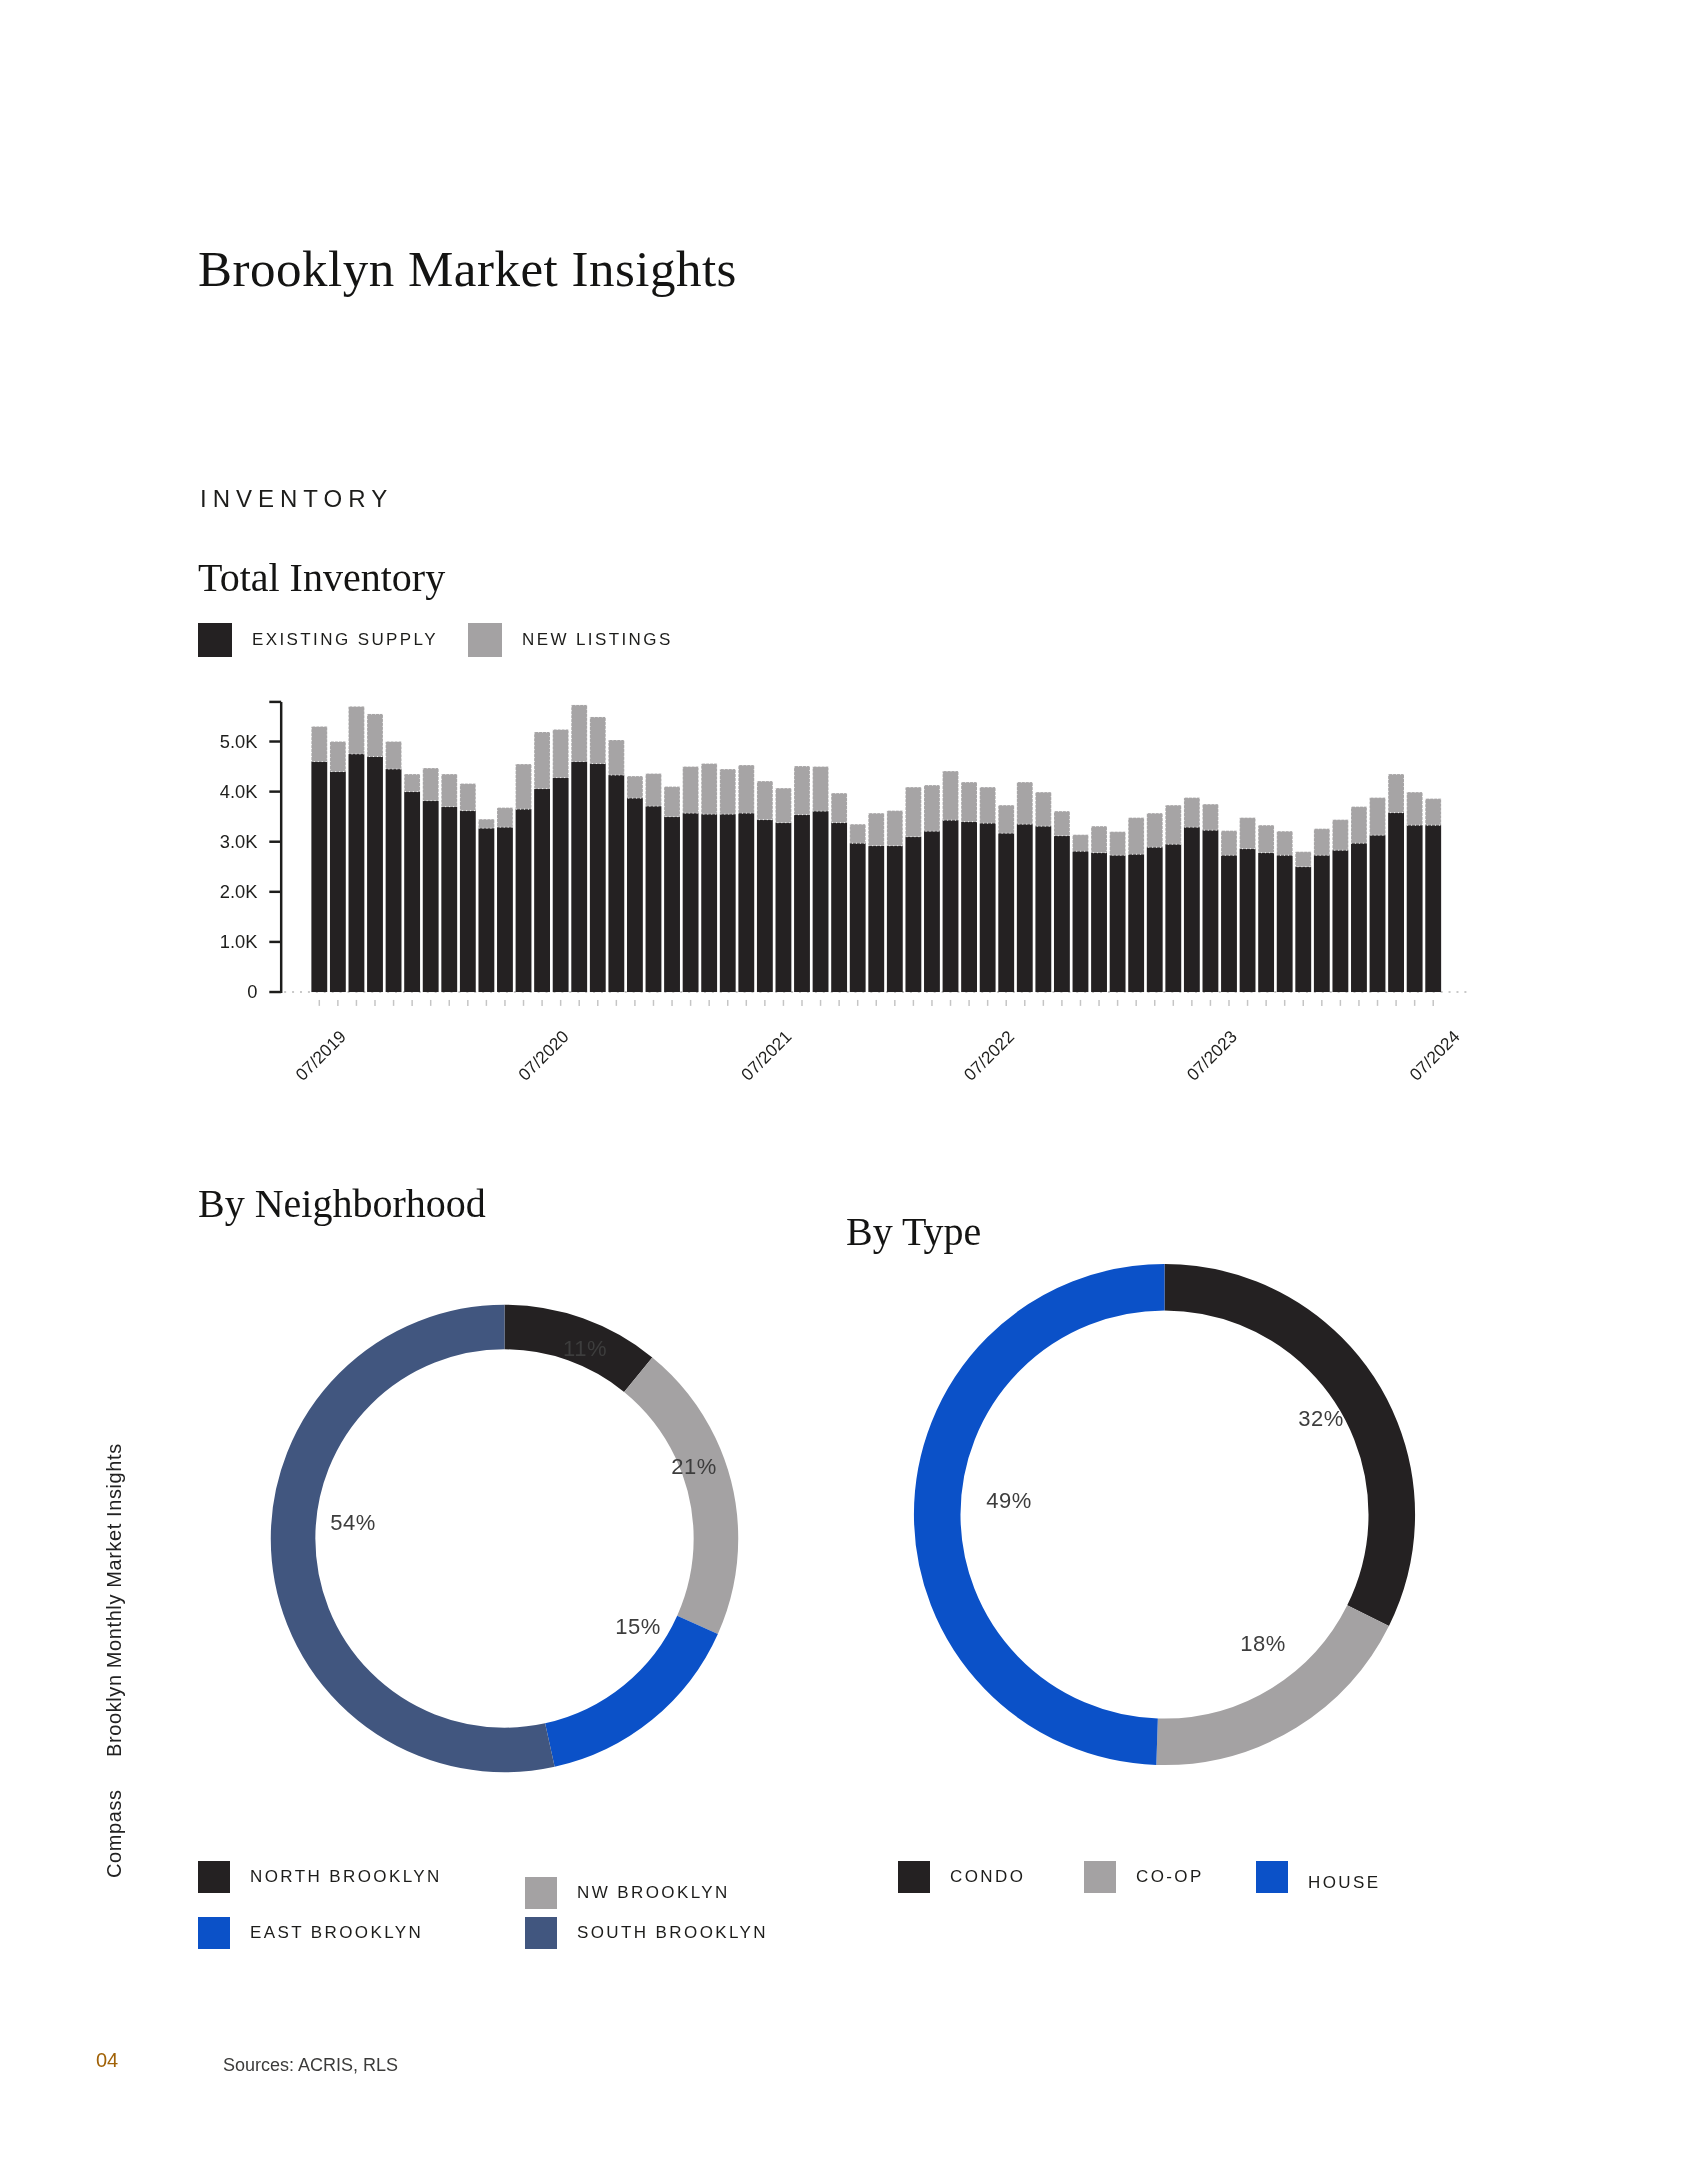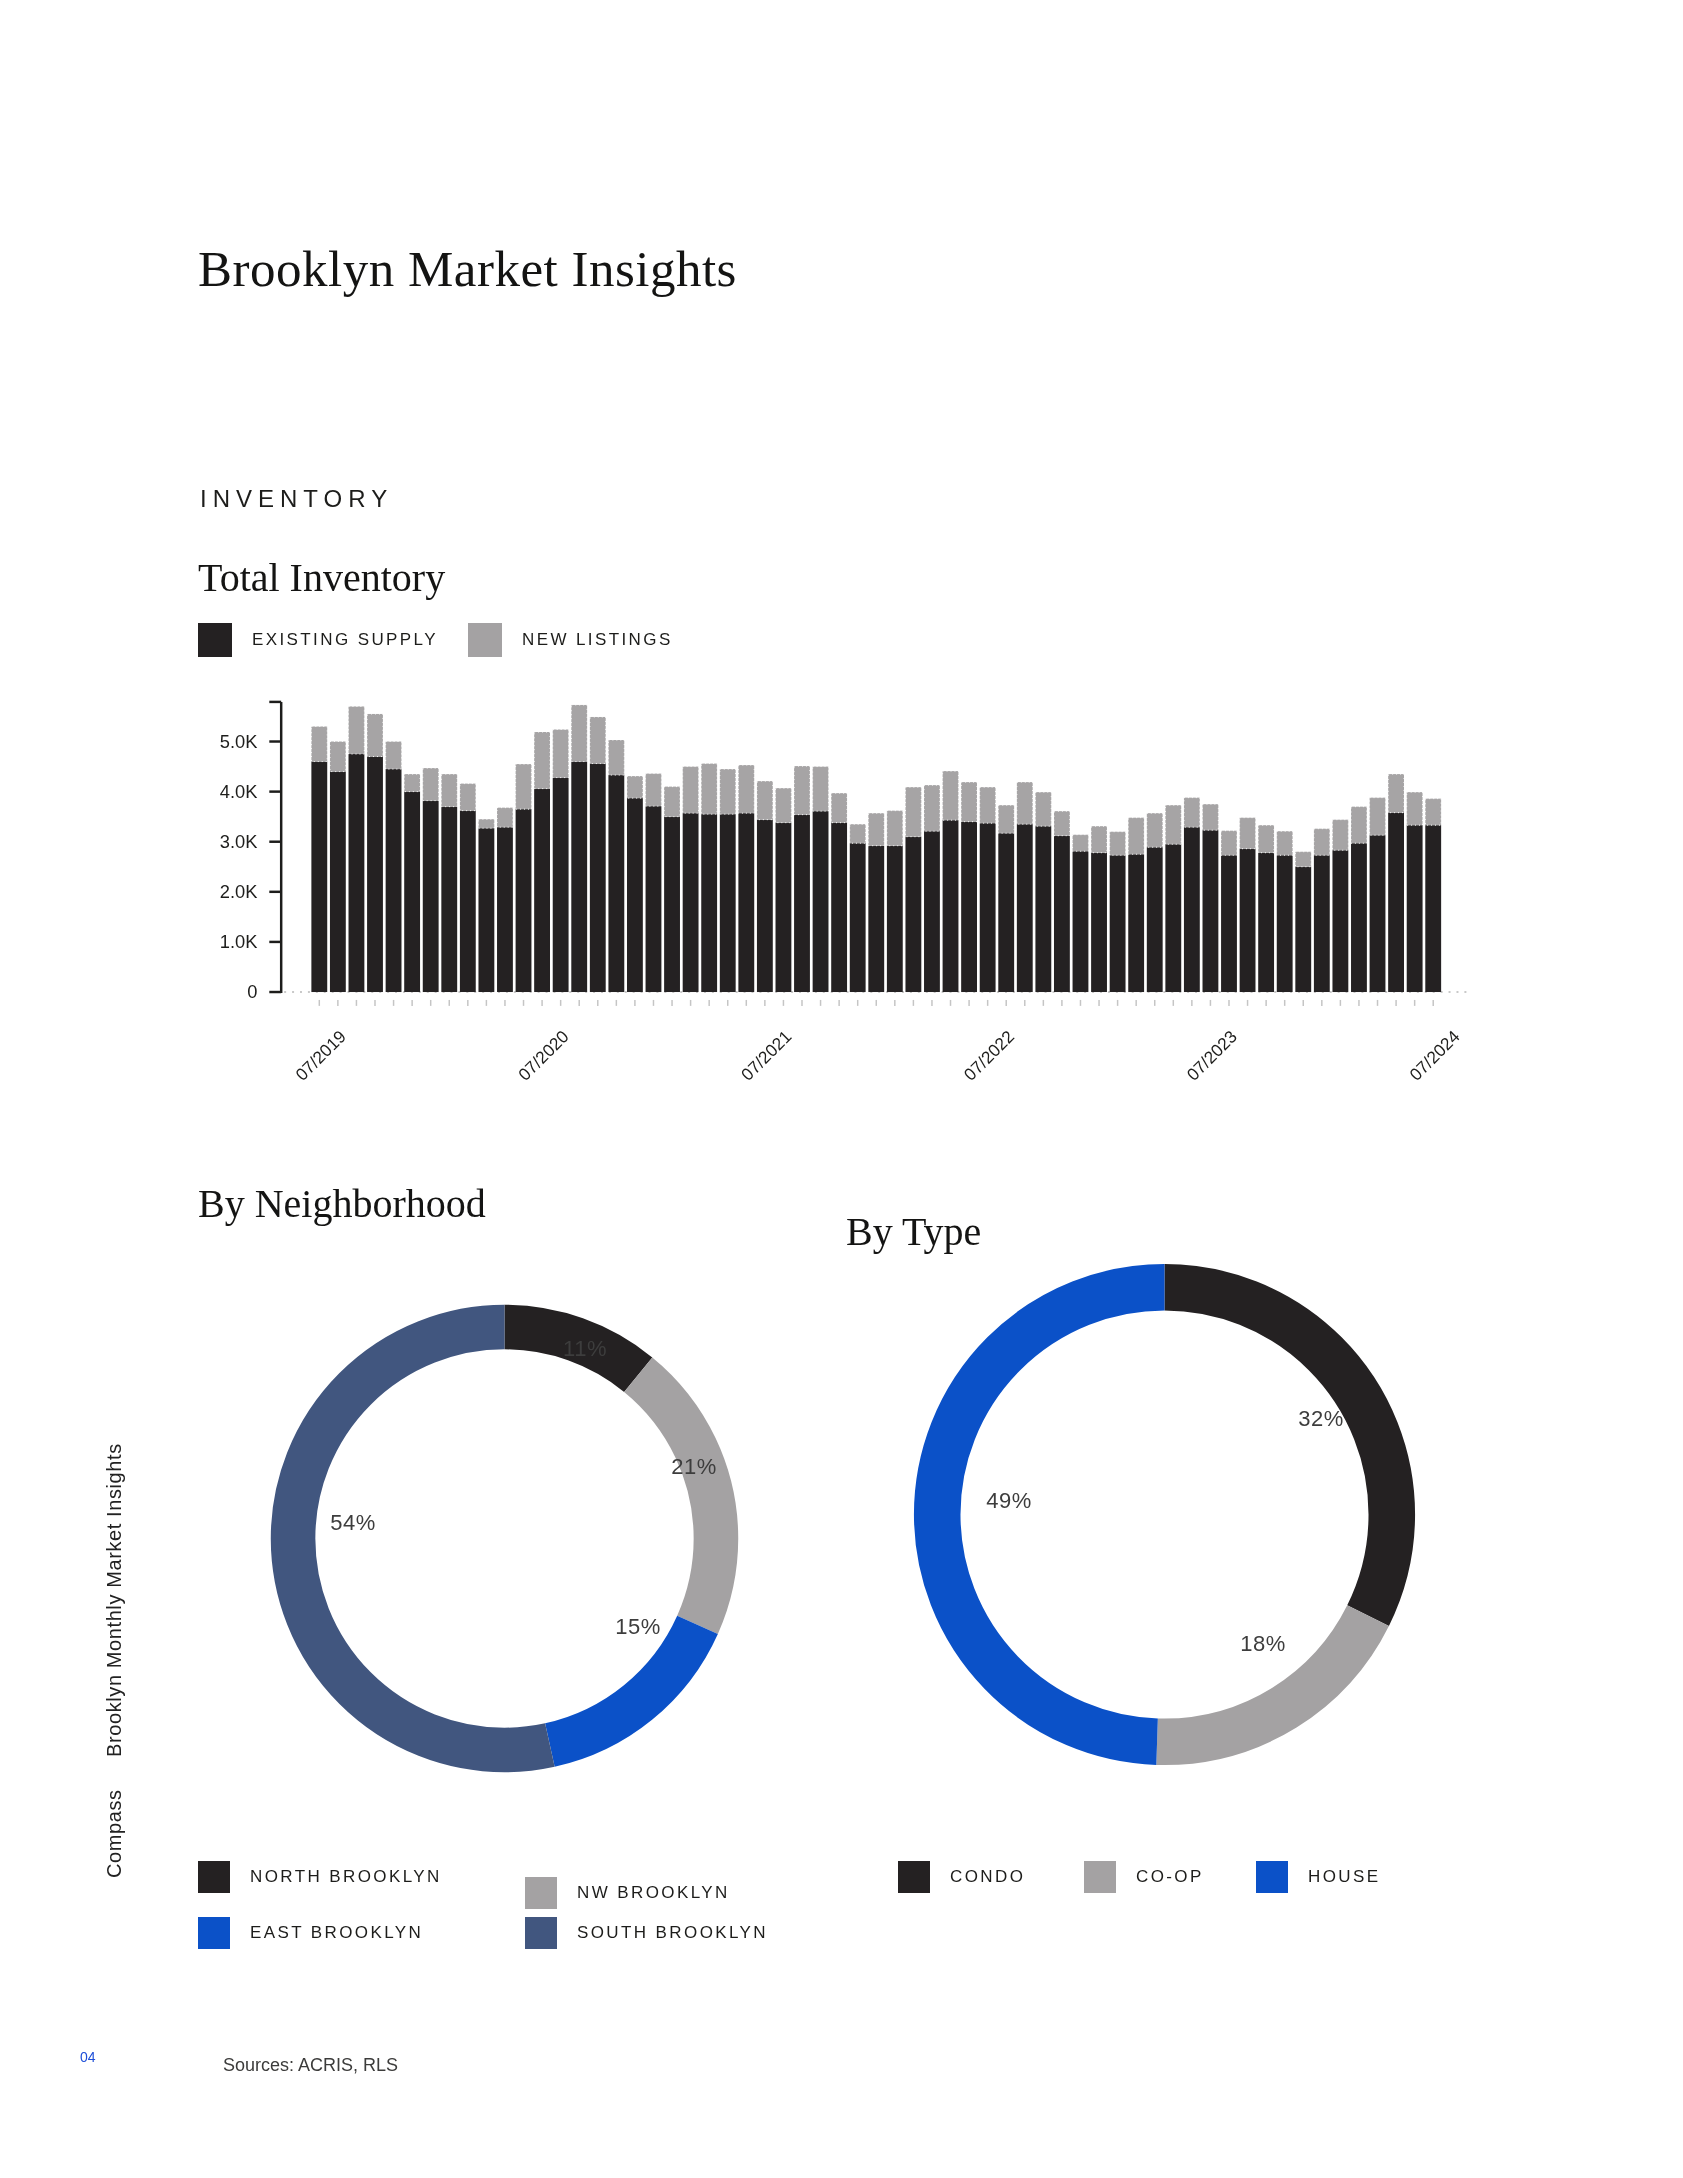--- a/index.html
+++ b/index.html
@@ -33,21 +33,21 @@
     position:absolute;transform:translate(-50%,-50%);
     font-size:22px;color:#3d3d3d;letter-spacing:0.5px;white-space:nowrap;
   }
   .sidebar-text{
     position:absolute;left:103px;white-space:nowrap;
     transform:rotate(-90deg);transform-origin:top left;
     font-size:20px;color:#222222;letter-spacing:0.6px;
   }
   .sidebar-top{top:1757px;}
   .sidebar-bottom{top:1878px;}
-  .page-number{position:absolute;left:80px;top:2049px;font-size:14px;color:#1d4ed8;}
+  .page-number{position:absolute;left:96px;top:2049px;font-size:20px;color:#a16207;}
   .sources{position:absolute;left:223px;top:2055px;font-size:18px;color:#3c3c3b;}
 </style>
 </head>
 <body>
 
 <div class="page">
 
   <div class="serif doc-title">
     <div>Brooklyn Market Insights</div>
   </div>
@@ -317,18 +317,18 @@
       <div class="legend-label">SOUTH BROOKLYN</div>
     </div>
     <div class="legend-item" style="left: 898px; top: 1861px;">
       <div class="legend-swatch" style="width: 32px; height: 32px; background-color: rgb(36, 33, 34);"></div>
       <div class="legend-label">CONDO</div>
     </div>
     <div class="legend-item" style="left: 1084px; top: 1861px;">
       <div class="legend-swatch" style="width: 32px; height: 32px; background-color: rgb(164, 162, 163);"></div>
       <div class="legend-label">CO-OP</div>
     </div>
-    <div class="legend-item" style="left: 1256px; top: 1861px;">
+    <div class="legend-item" style="left: 1256px; top: 1861px; align-items: flex-end;">
       <div class="legend-swatch" style="width: 32px; height: 32px; background-color: rgb(11, 81, 200);"></div>
       <div class="legend-label">HOUSE</div>
     </div>
   </div>
 
 
 </body></html>

